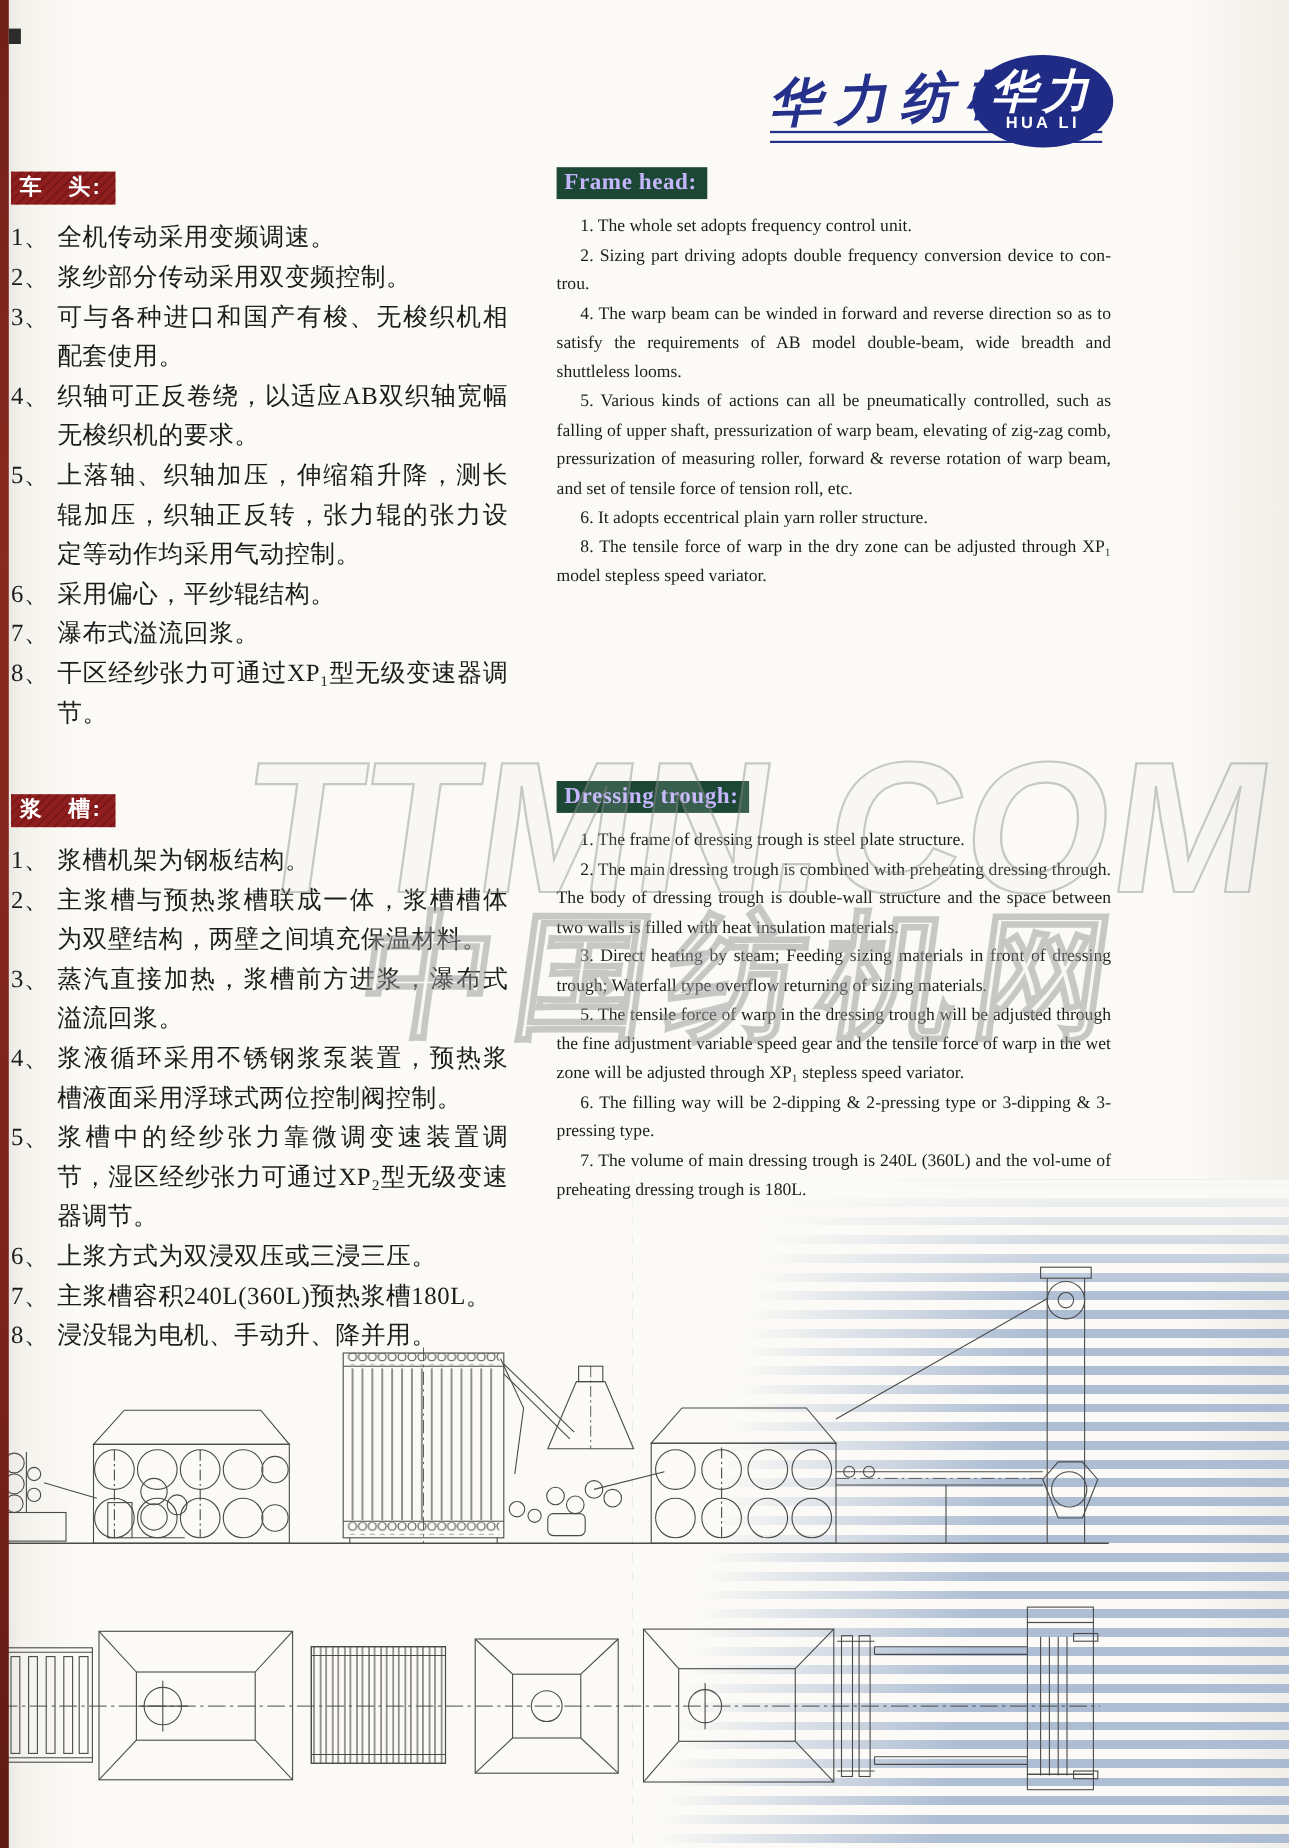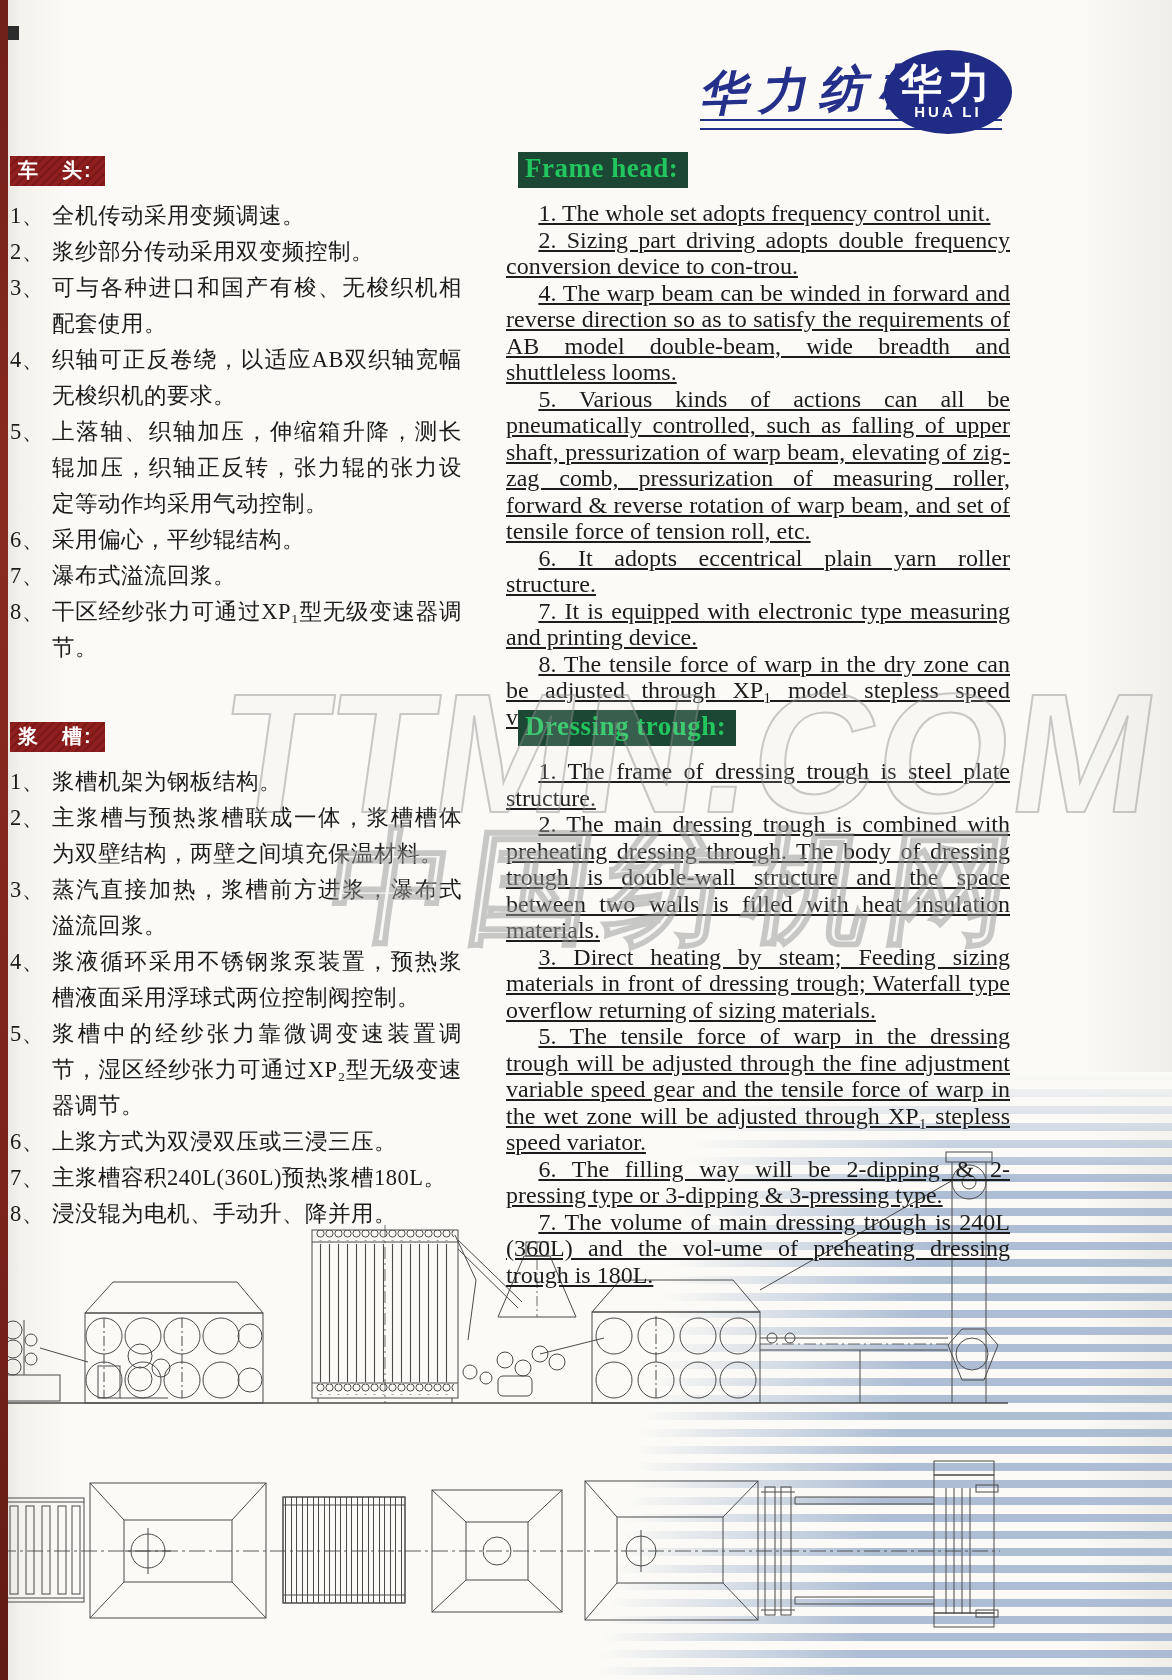--- a/index.html
+++ b/index.html
@@ -12,42 +12,42 @@
     background:linear-gradient(180deg,#6f2019 0%,#8a2a1f 30%,#7c231b 70%,#5f1b14 100%);}
   .corner-mark{position:absolute;left:8px;top:26px;width:11px;height:14px;background:#2c2c2c;z-index:6;}
 
   
   .logo-script{position:absolute;left:698px;top:58px;z-index:4;font-style:italic;font-weight:bold;
     font-size:48px;letter-spacing:12px;color:#25308a;transform:rotate(-2deg);white-space:nowrap;}
   .logo-underline{position:absolute;left:700px;top:119px;width:302px;height:7px;z-index:3;
     border-top:2px solid #25308a;border-bottom:2px solid #25308a;}
   .logo-oval{position:absolute;left:884px;top:50px;width:128px;height:84px;z-index:4;background:#1f2b85;
     border-radius:50%;display:flex;flex-direction:column;align-items:center;justify-content:center;color:#ffffff;}
-  .logo-oval .cn{font-weight:bold;font-size:42px;line-height:40px;letter-spacing:6px;}
+  .logo-oval .cn{font-weight:bold;font-size:42px;line-height:40px;letter-spacing:6px;font-style:italic;}
   .logo-oval .en{font-weight:bold;font-size:15px;letter-spacing:3px;line-height:16px;font-family:"Liberation Sans",sans-serif;}
 
   
   .hdr-red{display:inline-block;background:#8f1f1f;color:#fff;font-weight:bold;font-size:20px;line-height:1.2;
     padding:2px 12px 4px 8px;font-family:"Liberation Sans","DejaVu Sans",sans-serif;letter-spacing:2px;
     background-image:repeating-linear-gradient(135deg,rgba(90,10,10,.35) 0 2px,rgba(0,0,0,0) 2px 6px);}
-  .hdr-green{display:inline-block;background:#1b4734;color:#22c55e;font-weight:bold;font-size:27px;line-height:1.15;
-    padding:1px 10px 4px 7px;letter-spacing:0.5px;margin-left:12px;}
+  .hdr-green{display:inline-block;background:#1b4734;color:#c4b5fd;font-weight:bold;font-size:21px;line-height:1.15;
+    padding:1px 10px 4px 7px;letter-spacing:0.5px;}
 
   .col{position:absolute;z-index:3;}
   #cn-frame{left:10px;top:156px;width:452px;}
   #cn-trough{left:10px;top:722px;width:452px;}
   #en-frame{left:506px;top:152px;width:504px;}
   #en-trough{left:506px;top:710px;width:504px;}
   .hdr-wrap{margin-bottom:12px;}
 
   .cn-item{display:flex;font-size:22.5px;line-height:36px;letter-spacing:0.5px;}
   .cn-num{flex:0 0 42px;}
   .cn-txt{flex:1;text-align:justify;}
 
-  .en-block p{margin:0;text-indent:1.35em;text-align:justify;font-size:24px;line-height:26.5px;text-decoration:underline;}
+  .en-block p{margin:0;text-indent:1.35em;text-align:justify;font-size:16px;line-height:26.5px;}
 
   
   .wm{position:absolute;z-index:5;pointer-events:none;font-weight:bold;white-space:nowrap;
     color:rgba(235,235,235,0.14);-webkit-text-stroke:2px rgba(140,140,140,0.45);
     text-stroke:2px rgba(140,140,140,0.45);transform:skewX(-8deg);}
   #wm1{left:225px;top:655px;font-size:170px;letter-spacing:2px;font-family:"Liberation Sans",sans-serif;}
   #wm2{left:330px;top:805px;font-size:125px;letter-spacing:14px;}
 
   
   .stripes{position:absolute;left:575px;top:1072px;width:597px;height:608px;z-index:1;
@@ -151,21 +151,20 @@
       </div>
   </div>
 
   <div class="col en-block" id="en-frame">
     <div class="hdr-wrap"><span class="hdr-green">Frame head:</span></div>
     <p>1. The whole set adopts frequency control unit.</p>
     <p>2. Sizing part driving adopts double frequency conversion device to con-trou.</p>
     <p>4. The warp beam can be winded in forward and reverse direction so as to satisfy the requirements of AB model double-beam, wide breadth and shuttleless looms.</p>
     <p>5. Various kinds of actions can all be pneumatically controlled, such as falling of upper shaft, pressurization of warp beam, elevating of zig-zag comb, pressurization of measuring roller, forward &amp; reverse rotation of warp beam, and set of tensile force of tension roll, etc.</p>
     <p>6. It adopts eccentrical plain yarn roller structure.</p>
-    <p>7. It is equipped with electronic type measuring and printing device.</p>
     <p>8. The tensile force of warp in the dry zone can be adjusted through XP₁ model stepless speed variator.</p>
   </div>
 
   <div class="col en-block" id="en-trough">
     <div class="hdr-wrap"><span class="hdr-green">Dressing trough:</span></div>
     <p>1. The frame of dressing trough is steel plate structure.</p>
     <p>2. The main dressing trough is combined with preheating dressing through. The body of dressing trough is double-wall structure and the space between two walls is filled with heat insulation materials.</p>
     <p>3. Direct heating by steam; Feeding sizing materials in front of dressing trough; Waterfall type overflow returning of sizing materials.</p>
     <p>5. The tensile force of warp in the dressing trough will be adjusted through the fine adjustment variable speed gear and the tensile force of warp in the wet zone will be adjusted through XP₁ stepless speed variator.</p>
     <p>6. The filling way will be 2-dipping &amp; 2-pressing type or 3-dipping &amp; 3-pressing type.</p>

